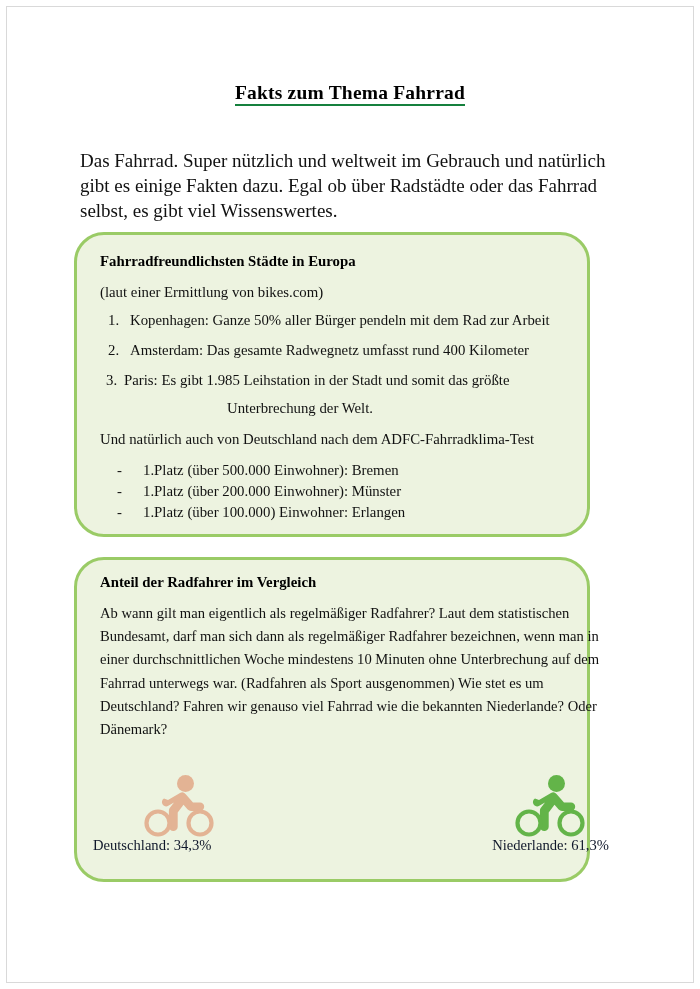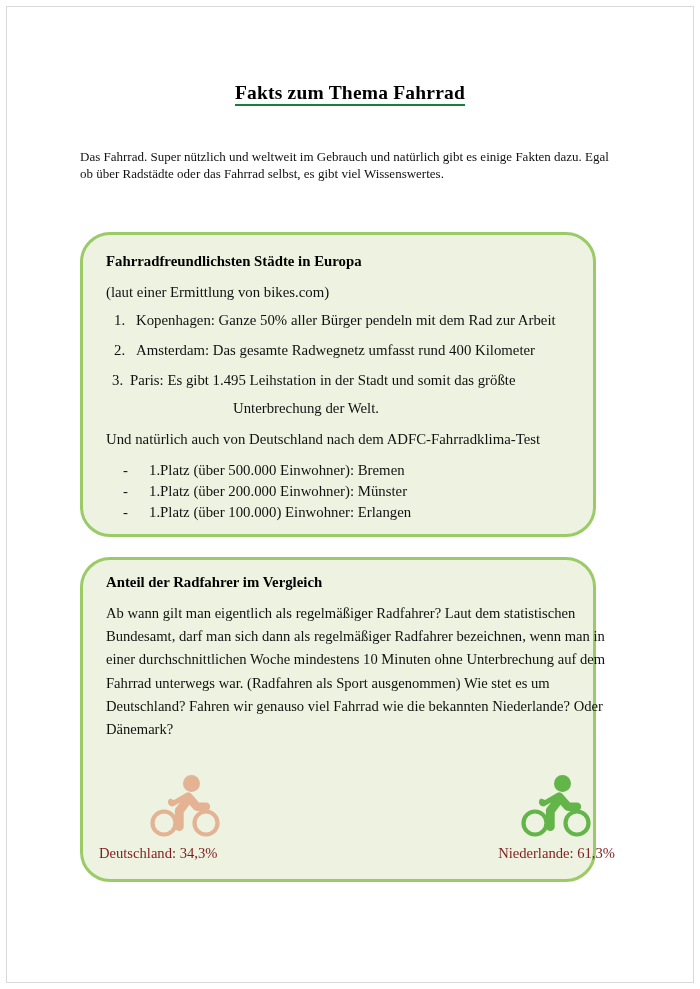--- a/index.html
+++ b/index.html
@@ -41,29 +41,29 @@
   }
   .doc-title span {
     border-bottom: 2px solid #15803d;
     padding-bottom: 1px;
   }
   .intro {
     position: absolute;
     left: 80px;
     top: 148px;
     width: 532px;
-    font-size: 13px;
-    line-height: 17px;
+    font-size: 19px;
+    line-height: 25px;
     color: #111;
     text-align: left;
   }
 
   .green-box {
     position: absolute;
-    left: 80px;
+    left: 74px;
     width: 516px;
     background: #edf3e0;
     border: 3px solid #9acb66;
     border-radius: 30px;
     box-sizing: border-box;
   }
   #box-cities { top: 232px; height: 305px; }
   #box-share  { top: 557px; height: 325px; }
 
   .box-heading {
@@ -171,23 +171,22 @@
     width: 185px;
     text-align: center;
   }
   .stat-icon {
     height: 72px;
     display: flex;
     align-items: flex-end;
     justify-content: center;
   }
   .stat-label {
-    margin-top: 8px;
     font-size: 14.6px;
-    color: #7f1d1d;
+    color: #0f172a;
     white-space: nowrap;
   }
   #cell-de .stat-label { text-align: left; padding-left: 6px; }
   #cell-dk .stat-label { text-align: left; padding-left: 4px; }
   #cell-nl .stat-label { text-align: center; padding-left: 0px; }
 </style>
 </head>
 <body>
 
 <div class="page">
@@ -210,21 +209,21 @@
       <li>
         <span class="num">1.</span>
         <span class="txt">Kopenhagen: Ganze 50% aller Bürger pendeln mit dem Rad zur Arbeit</span>
       </li>
       <li>
         <span class="num">2.</span>
         <span class="txt">Amsterdam: Das gesamte Radwegnetz umfasst rund 400 Kilometer</span>
       </li>
       <li class="tight">
         <span class="num">3.</span>
-        <span class="txt">Paris: Es gibt 1.495 Leihstation in der Stadt und somit das größte</span>
+        <span class="txt">Paris: Es gibt 1.985 Leihstation in der Stadt und somit das größte</span>
       </li>
     </ol>
 
     <div class="city-cont">Unterbrechung der Welt.</div>
 
     <div class="adfc-line">Und natürlich auch von Deutschland nach dem ADFC-Fahrradklima-Test</div>
 
     <ul class="adfc-list">
       <li>
         <span class="dash">-</span>

